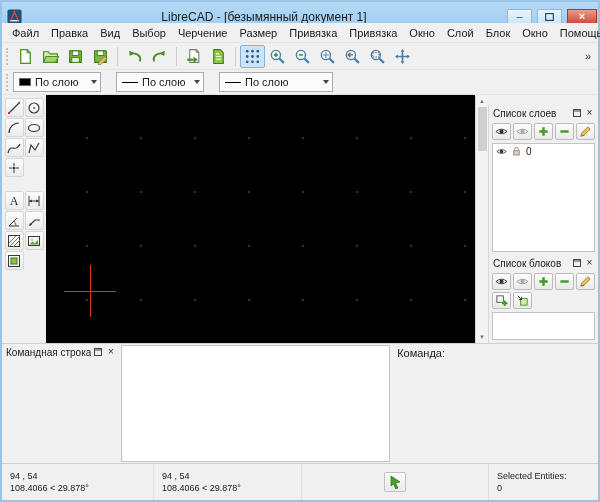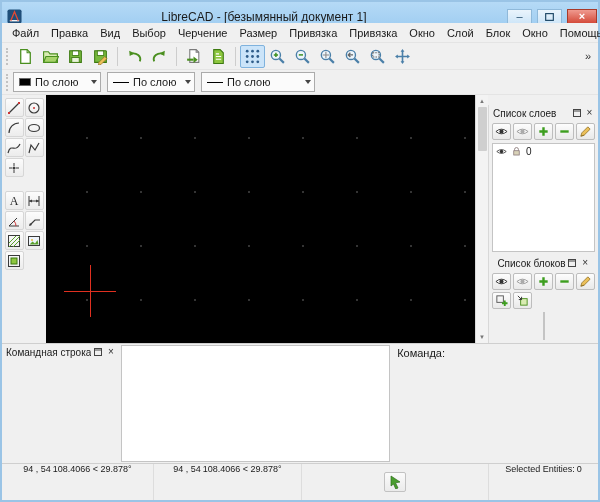--- a/index.html
+++ b/index.html
@@ -23,21 +23,21 @@
 
 .toolbar{height:27px;flex:none;display:flex;align-items:center;padding:1px 2px;background:#f0f0f0;border-bottom:1px solid #e4e4e4;}
 .grip{width:3px;height:17px;border-left:2px dotted #c2c2c2;margin:0 4px 0 2px;}
 .tbtn{width:25px;height:23px;flex:none;display:flex;align-items:center;justify-content:center;border:1px solid transparent;border-radius:2px;}
 .tbtn svg{width:17px;height:17px;display:block;}
 .tbtn.active{background:#cbe4f9;border-color:#7fb2dd;}
 .tsep{width:1px;height:19px;background:#cdcdcd;margin:0 4px;flex:none;}
 .tspacer{flex:1;}
 .toolbar-overflow{width:16px;text-align:center;color:#333;flex:none;}
 .toolbar2{height:25px;}
-.combo{height:20px;display:flex;align-items:center;gap:4px;padding:0 3px 0 5px;background:#fbfbfb;border:1px solid #ababab;margin-right:6px;flex:none;}
+.combo{height:20px;display:flex;align-items:center;gap:4px;padding:0 3px 0 5px;background:#fbfbfb;border:1px solid #ababab;margin-right:15px;flex:none;}
 .combo-label{white-space:nowrap;overflow:hidden;}
 .combo-arrow{width:0;height:0;border-top:4px solid #444;border-left:3.5px solid transparent;border-right:3.5px solid transparent;margin-left:auto;}
 .swatch{width:12px;height:8px;background:#000;border:1px solid #666;flex:none;}
 .line-sample{width:16px;height:0;border-top:1px solid #000;flex:none;}
 .combo.c1{width:88px;}.combo.c2{width:88px;}.combo.c3{width:114px;}
 
 
 .main{flex:1;display:flex;min-height:0;}
 .leftbar{width:44px;flex:none;padding:3px 2px;display:flex;flex-direction:column;align-items:center;background:#f0f0f0;}
 .toolgrid{display:grid;grid-template-columns:19px 19px;gap:1px;}
@@ -55,41 +55,41 @@
 .vfill{flex:1;}
 .hscroll-row{height:15px;flex:none;display:flex;align-items:center;background:#f3f3f3;border-top:1px solid #dadada;}
 .htrack{flex:1;height:100%;position:relative;}
 .hthumb{position:absolute;top:3px;bottom:3px;left:32%;width:38%;background:#cfcfcf;border-radius:1px;}
 .page-indicator{flex:none;width:64px;text-align:right;padding-right:10px;font-size:10px;color:#222;}
 
 
 .rightcol{width:110px;flex:none;display:flex;flex-direction:column;border-left:1px solid #d8d8d8;background:#f0f0f0;margin-top:10px;}
 .panel{display:flex;flex-direction:column;min-height:0;}
 .panel.layers{height:150px;flex:none;}
-.panel.blocks{flex:1;align-items:center;}
+.panel.blocks{flex:1;}
 .panel-header{height:16px;flex:none;display:flex;align-items:center;padding:0 2px 0 4px;font-size:10px;}
 .ph-title{flex:1;white-space:nowrap;overflow:hidden;}
 .ph-btn{width:13px;height:13px;display:flex;align-items:center;justify-content:center;color:#333;font-size:10px;line-height:1;}
 .ph-btn svg{width:8px;height:8px;display:block;}
 .panel-toolbar{flex:none;display:flex;gap:2px;padding:2px 3px;flex-wrap:wrap;}
 .pbtn{width:19px;height:17px;display:flex;align-items:center;justify-content:center;background:linear-gradient(#fdfdfd,#e9e9e9);border:1px solid #bdbdbd;border-radius:2px;}
 .pbtn svg{width:13px;height:13px;display:block;}
 .panel-list{flex:1;margin:1px 3px 3px;background:#fff;border:1px solid #c4c4c4;overflow:hidden;}
 .layer-row{display:flex;align-items:center;gap:4px;padding:2px 3px;font-size:10px;}
 .layer-row svg{width:11px;height:11px;display:block;}
 
 
 .cmdpanel{height:120px;flex:none;display:flex;flex-direction:row;border-top:1px solid #cfcfcf;background:#f0f0f0;}
 .cmd-history{flex:1;margin:1px 2px;background:#fff;border:1px solid #c4c4c4;}
 .cmd-row{height:17px;flex:none;display:flex;align-items:center;padding:0 5px;gap:6px;}
 .cmd-input{flex:1;height:13px;background:transparent;border:none;outline:none;font:inherit;}
 
 
 .statusbar{height:37px;flex:none;display:flex;align-items:stretch;border-top:1px solid #cfcfcf;background:#f0f0f0;font-size:9px;}
-.sb-sec{display:flex;flex-direction:row;justify-content:center;gap:2px;padding:0 8px;}
+.sb-sec{display:flex;flex-direction:column;justify-content:center;gap:2px;padding:0 8px;}
 .sb-coords{width:152px;flex:none;border-right:1px solid #ddd;}
 .sb-coords2{width:148px;flex:none;border-right:1px solid #ddd;}
 .sb-mid{flex:1;display:flex;align-items:center;justify-content:center;}
 .sb-btn{width:22px;height:20px;display:flex;align-items:center;justify-content:center;border:1px solid #c2c2c2;background:linear-gradient(#fbfbfb,#ebebeb);border-radius:2px;}
 .sb-btn svg{width:14px;height:14px;display:block;}
 .sb-right{width:110px;flex:none;border-left:1px solid #ddd;}
 </style>
 </head>
 <body>
 

